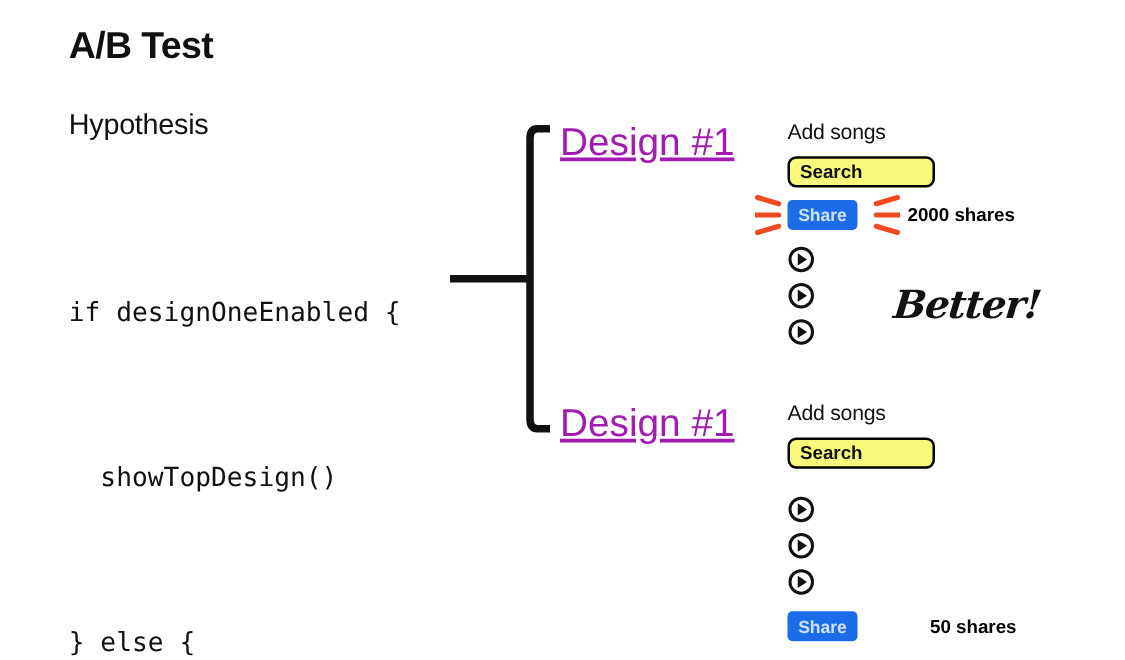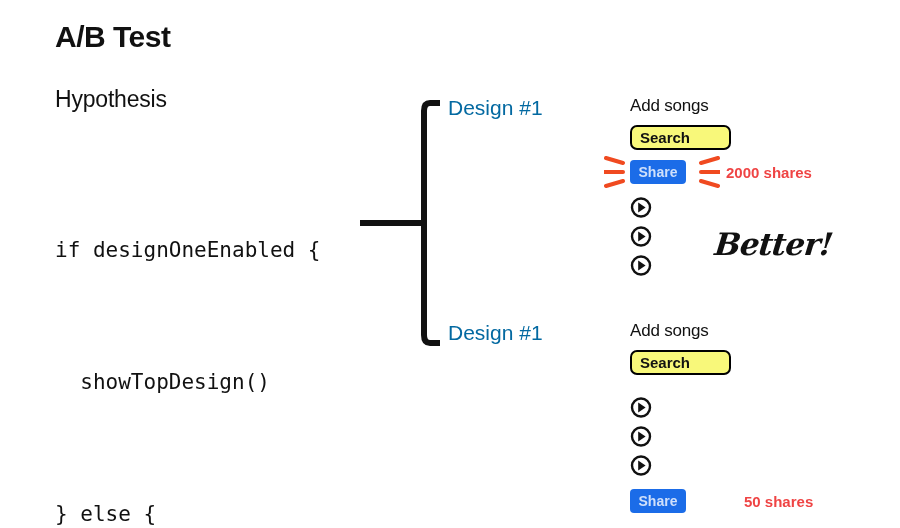--- a/index.html
+++ b/index.html
@@ -75,44 +75,45 @@
   .variant {
     position: absolute;
   }
   #variant-1 { left: 448px; top: 96px; }
   #variant-2 { left: 448px; top: 321px; }
 
   .variant-label {
     position: absolute;
     left: 0;
     top: 0;
-    font-size: 21px;
+    font-size: 31px;
     font-weight: 300;
     letter-spacing: 0px;
-    color: #0369a1;
-    white-space: nowrap;
+    color: #a21caf;
+    white-space: nowrap;
+    text-decoration: underline;
   }
 
   .mock {
     position: absolute;
     left: 182px;
     top: 0px;
     width: 300px;
   }
 
   .add-songs {
     font-size: 17px;
     letter-spacing: -0.2px;
     color: #111111;
     margin-bottom: 9px;
     white-space: nowrap;
   }
 
   .search-box {
-    width: 101px;
+    width: 118px;
     height: 25px;
     background: #f8f87a;
     border: 2px solid #000000;
     border-radius: 7px;
     box-sizing: border-box;
     display: flex;
     align-items: center;
     padding-left: 8px;
     font-size: 15px;
     font-weight: 600;
@@ -135,21 +136,21 @@
 
   .share-row {
     display: flex;
     align-items: center;
     position: relative;
   }
 
   .shares-count {
     font-size: 15px;
     font-weight: 600;
-    color: #ef4444;
+    color: #000000;
     white-space: nowrap;
   }
 
   .play-list { }
   .play-icon { display: block; }
 
   .sparkle { position: absolute; pointer-events: none; }
 
   #better-text {
     position: absolute;

